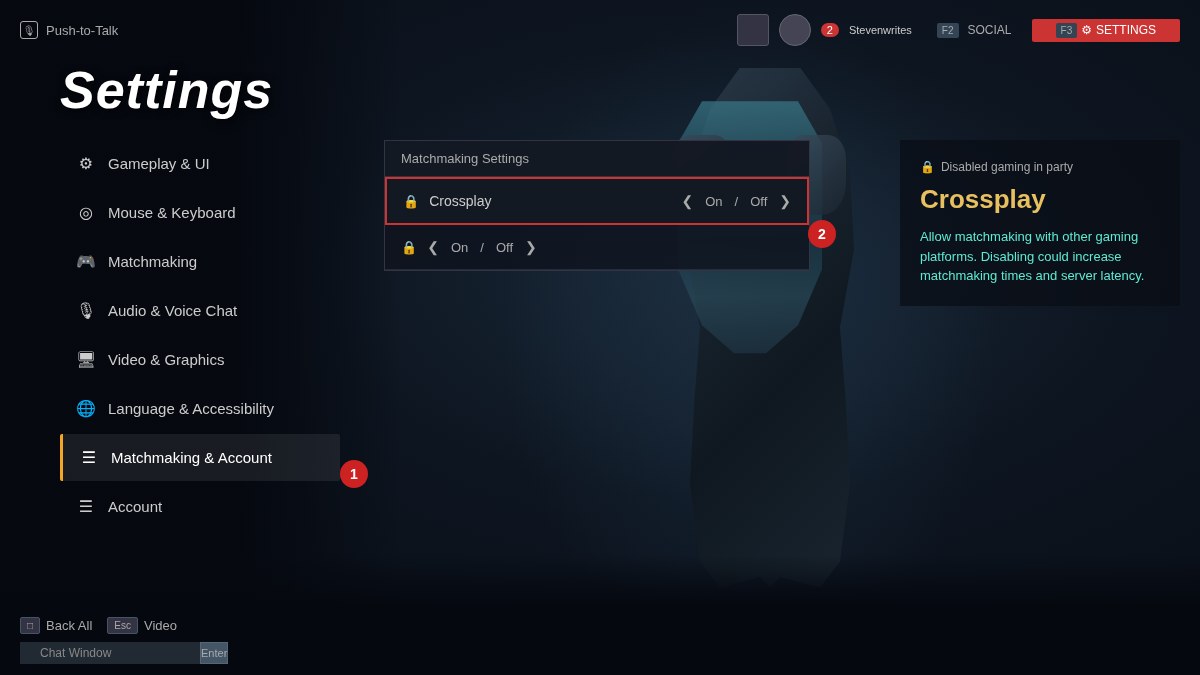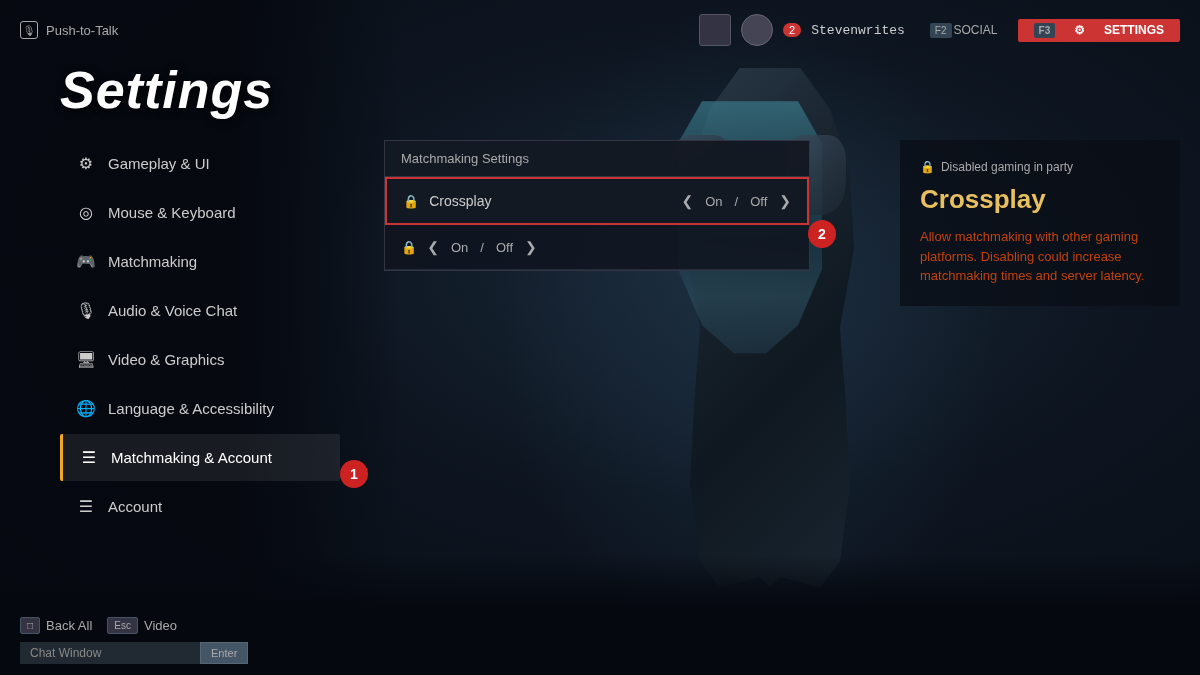--- a/index.html
+++ b/index.html
@@ -149,21 +149,21 @@
       width: 32px;
       height: 32px;
       background: #445;
       border-radius: 50%;
       border: 1px solid #667;
     }
 
     .social-tab {
       display: flex;
       align-items: center;
-      gap: 2px;
+      gap: 9px;
       color: #aaaaaa;
       font-size: 12px;
       padding: 4px 10px;
     }
 
     .f2-key {
       background: #334455;
       color: #aaa;
       font-size: 10px;
       padding: 2px 5px;
@@ -174,34 +174,33 @@
       background: #334455;
       color: #aaa;
       font-size: 10px;
       padding: 2px 5px;
       border-radius: 2px;
     }
 
     .settings-tab {
       display: flex;
       align-items: center;
-      gap: 19px;
+      gap: 4px;
       background: #cc3333;
       color: white;
       font-size: 12px;
-      font-weight: bold;
-      padding: 4px 16px;
+      font-weight: normal;
+      padding: 4px 24px;
       border-radius: 2px;
     }
 
     .username {
       color: #cccccc;
-      font-size: 13px;
+      font-size: 11px;
       margin-right: 5px;
-      font-family: Liberation Mono, monospace;
     }
 
     
     .page-title {
       position: absolute;
       top: 60px;
       left: 60px;
       font-size: 52px;
       font-style: italic;
       font-weight: bold;
@@ -345,21 +344,21 @@
     }
 
     .detail-title {
       color: #e8c060;
       font-size: 26px;
       font-weight: bold;
       margin-bottom: 12px;
     }
 
     .detail-desc {
-      color: #c2410c;
+      color: #5eead4;
       font-size: 13px;
       line-height: 1.5;
     }
 
     
     .bottom-bar {
       position: absolute;
       bottom: 0;
       left: 0;
       right: 0;
@@ -403,29 +402,29 @@
       display: flex;
       align-items: center;
       align-self: flex-start;
       gap: 0;
     }
 
     .chat-label {
       background: rgba(40,50,60,0.8);
       color: #888888;
       font-size: 12px;
-      padding: 4px 10px;
+      padding: 4px 20px;
       min-width: 180px;
     }
 
     .enter-badge {
       background: #445566;
       color: #aaaaaa;
       font-size: 11px;
-      padding: 4px 10px;
+      padding: 4px 0;
       border: 1px solid #556677;
     }
 
     
     .annotation-1 {
       position: absolute;
       left: 340px;
       top: 460px;
       z-index: 30;
     }

